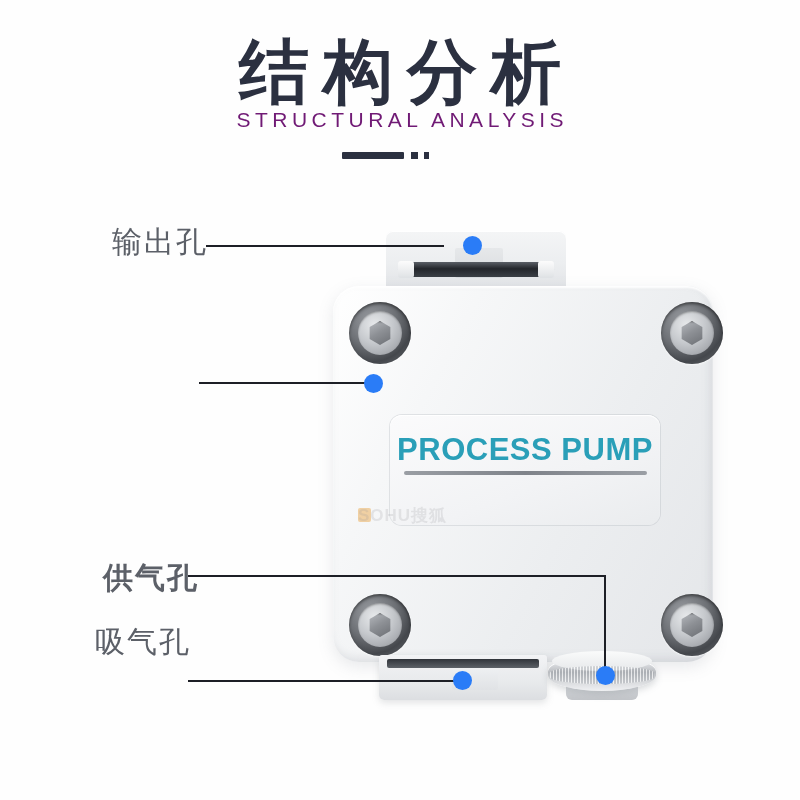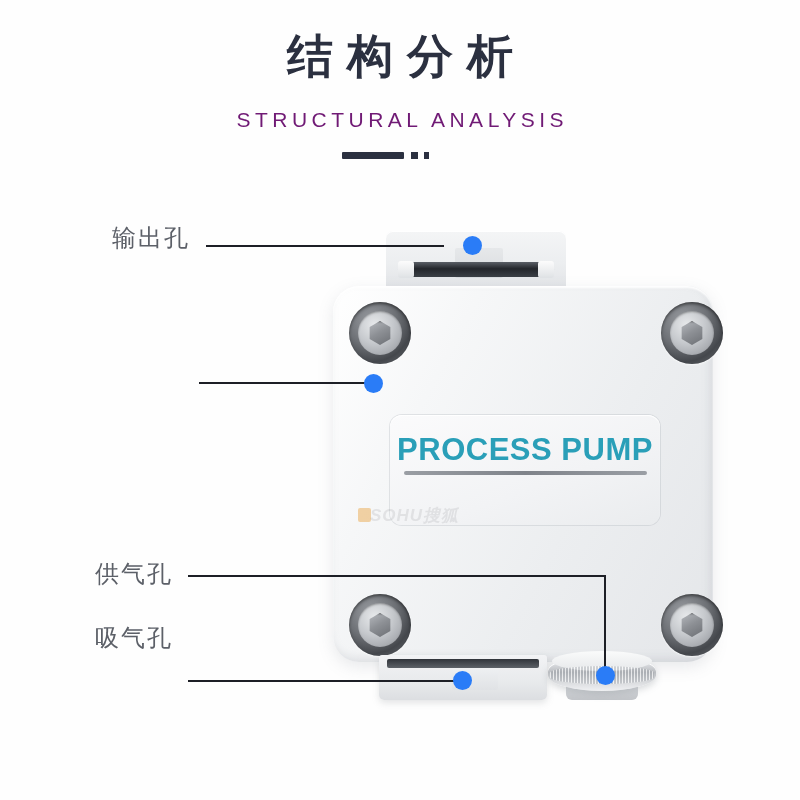--- a/index.html
+++ b/index.html
@@ -8,40 +8,40 @@
     background:#ffffff;
     font-family:"Liberation Sans", sans-serif;
     overflow:hidden;
   }
   #stage { position:relative; width:800px; height:800px; background:#fefefe; }
 
   
   .title-cn {
     position:absolute; left:0; top:26px; width:800px;
     text-align:center;
-    font-size:46px; font-weight:700; color:#2b3040;
+    font-size:70px; font-weight:700; color:#2b3040;
     letter-spacing:14px; text-indent:14px;
     font-family:"Liberation Sans", sans-serif;
   }
   .title-en {
     position:absolute; left:0; top:108px; width:800px;
     text-align:center;
     font-size:21px; font-weight:400; color:#701a75;
     letter-spacing:4.5px; text-indent:4.5px;
   }
   .divider { position:absolute; left:0; top:150px; width:800px; height:10px; }
   .divider-inner { position:relative; width:130px; height:10px; margin:0 auto; }
   .dv-bar { position:absolute; left:7px; top:2px; width:62px; height:7px;
             background:#2b3040; border-radius:1px; }
   .dv-sq1 { position:absolute; left:76px; top:2px; width:7px; height:7px; background:#2b3040; }
   .dv-sq2 { position:absolute; left:89px; top:2px; width:5px; height:7px; background:#2b3040; }
 
   
   .lbl {
-    position:absolute; font-size:24px; color:#5c6068; font-weight:400;
+    position:absolute; font-size:30px; color:#5c6068; font-weight:400;
     letter-spacing:2px; white-space:nowrap;
   }
   .leader { position:absolute; background:#1d1f26; }
   .dot {
     position:absolute; width:19px; height:19px; border-radius:50%;
     background:#2a7cf7;
   }
 
   
   .pump { position:absolute; }
@@ -112,23 +112,23 @@
     text-align:center; font-size:31px; font-weight:700;
     color:#2a9fb8; letter-spacing:0.5px;
     font-family:Liberation Sans, sans-serif;
   }
   .brand-rule {
     left:404px; top:471px; width:243px; height:4px;
     background:linear-gradient(90deg,#9a9ea4,#7f838a,#9a9ea4);
     border-radius:2px;
   }
   .watermark {
-    position:absolute; left:370px; top:504px; width:190px;
+    position:absolute; left:358px; top:504px; width:190px;
     font-size:17px; font-weight:700; color:rgba(150,152,156,.20);
-    letter-spacing:1px; white-space:nowrap;font-style:italic;
+    letter-spacing:1px; white-space:nowrap;
   }
   .watermark-badge {
     left:358px; top:508px; width:13px; height:14px;
     background:rgba(233,160,60,.45); border-radius:2px;
   }
 
   .bottom-block {
     left:379px; top:655px; width:168px; height:45px;
     background:linear-gradient(180deg,#f2f3f5 0%,#e8eaec 60%,#dcdee1 100%);
     border-radius:3px 3px 5px 5px;
@@ -213,21 +213,21 @@
   <div class="pump ring-top"></div>
   <div class="pump ring-ribs"></div>
 
   <div class="lbl" style="left:112px; top:222px;">输出孔</div>
   <div class="leader" style="left:206px; top:245px; width:238px; height:2px;"></div>
   <div class="dot" style="left:463px; top:236px;"></div>
 
   <div class="leader" style="left:199px; top:382px; width:169px; height:2px;"></div>
   <div class="dot" style="left:364px; top:374px;"></div>
 
-  <div class="lbl" style="left:95px; top:558px;">供气孔</div>
+  <div class="lbl" style="left:103px; top:558px;font-weight:bold;">供气孔</div>
   <div class="leader" style="left:188px; top:575px; width:418px; height:2px;"></div>
   <div class="leader" style="left:604px; top:575px; width:2px; height:100px;"></div>
   <div class="dot" style="left:596px; top:666px;"></div>
 
   <div class="lbl" style="left:95px; top:622px;">吸气孔</div>
   <div class="leader" style="left:188px; top:680px; width:269px; height:2px;"></div>
   <div class="dot" style="left:453px; top:671px;"></div>
 
 </div>
 

